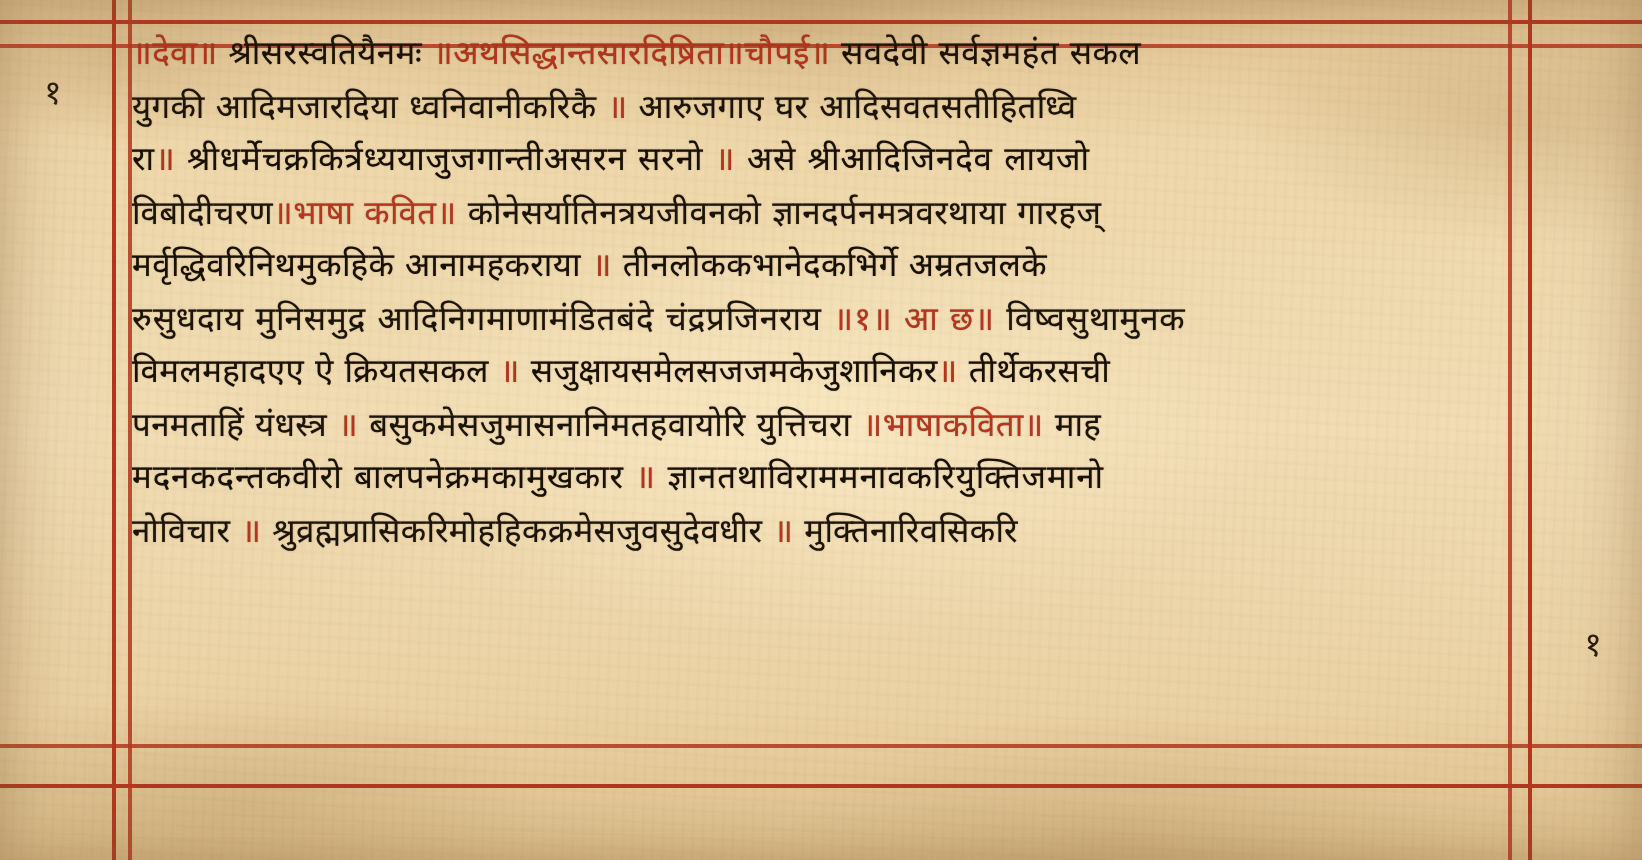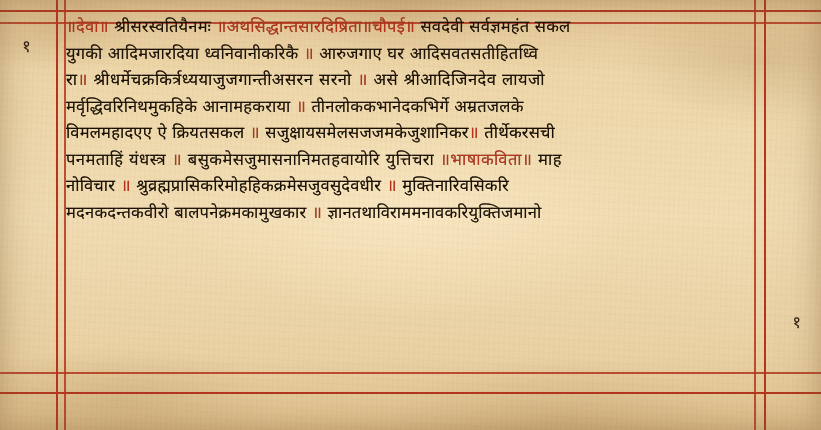--- a/index.html
+++ b/index.html
@@ -103,21 +103,23 @@
   <div class="rule v thin" style="left:754px;"></div>
   <div class="rule v" style="left:764px;"></div>
 
   <div class="folio-num left">१</div>
   <div class="folio-num right">१</div>
 
   <div class="text-block" id="text-block">
       <div class="line"><span class="rd">॥देवा॥ </span><span class="bk">श्रीसरस्वतियैनमः </span><span class="rd">॥अथसिद्धान्तसारदिष्रिता॥चौपई॥ </span><span class="bk">सवदेवी सर्वज्ञमहंत सकल</span></div>
       <div class="line"><span class="bk">युगकी आदिमजारदिया ध्वनिवानीकरिकै </span><span class="rd">॥ </span><span class="bk">आरुजगाए घर आदिसवतसतीहितध्वि</span></div>
       <div class="line"><span class="bk">रा</span><span class="rd">॥ </span><span class="bk">श्रीधर्मेचक्रकिर्त्रध्ययाजुजगान्तीअसरन सरनो </span><span class="rd">॥ </span><span class="bk">असे श्रीआदिजिनदेव लायजो</span></div>
+      <div class="line"><span class="bk">विबोदीचरण</span><span class="rd">॥भाषा कवित॥ </span><span class="bk">कोनेसर्यातिनत्रयजीवनको ज्ञानदर्पनमत्रवरथाया गारहज्</span></div>
       <div class="line"><span class="bk">मर्वृद्धिवरिनिथमुकहिके आनामहकराया </span><span class="rd">॥ </span><span class="bk">तीनलोककभानेदकभिर्गे अम्रतजलके</span></div>
+      <div class="line"><span class="bk">रुसुधदाय मुनिसमुद्र आदिनिगमाणामंडितबंदे चंद्रप्रजिनराय </span><span class="rd">॥१॥ आ छ॥ </span><span class="bk">विष्वसुथामुनक</span></div>
       <div class="line"><span class="bk">विमलमहादएए ऐ क्रियतसकल </span><span class="rd">॥ </span><span class="bk">सजुक्षायसमेलसजजमकेजुशानिकर</span><span class="rd">॥ </span><span class="bk">तीर्थेकरसची</span></div>
       <div class="line"><span class="bk">पनमताहिं यंधस्त्र </span><span class="rd">॥ </span><span class="bk">बसुकमेसजुमासनानिमतहवायोरि युत्तिचरा </span><span class="rd">॥भाषाकविता॥ </span><span class="bk">माह</span></div>
+      <div class="line"><span class="bk">मदनकदन्तकवीरो बालपनेक्रमकामुखकार </span><span class="rd">॥ </span><span class="bk">ज्ञानतथाविराममनावकरियुक्तिजमानो</span></div>
       <div class="line"><span class="bk">नोविचार </span><span class="rd">॥ </span><span class="bk">श्रुव्रह्मप्रासिकरिमोहहिकक्रमेसजुवसुदेवधीर </span><span class="rd">॥ </span><span class="bk">मुक्तिनारिवसिकरि</span></div>
-      <div class="line"><span class="bk">मदनकदन्तकवीरो बालपनेक्रमकामुखकार </span><span class="rd">॥ </span><span class="bk">ज्ञानतथाविराममनावकरियुक्तिजमानो</span></div>
     </div>
 
   <div class="edge-shade"></div>
 </div>
 
 </body></html>

